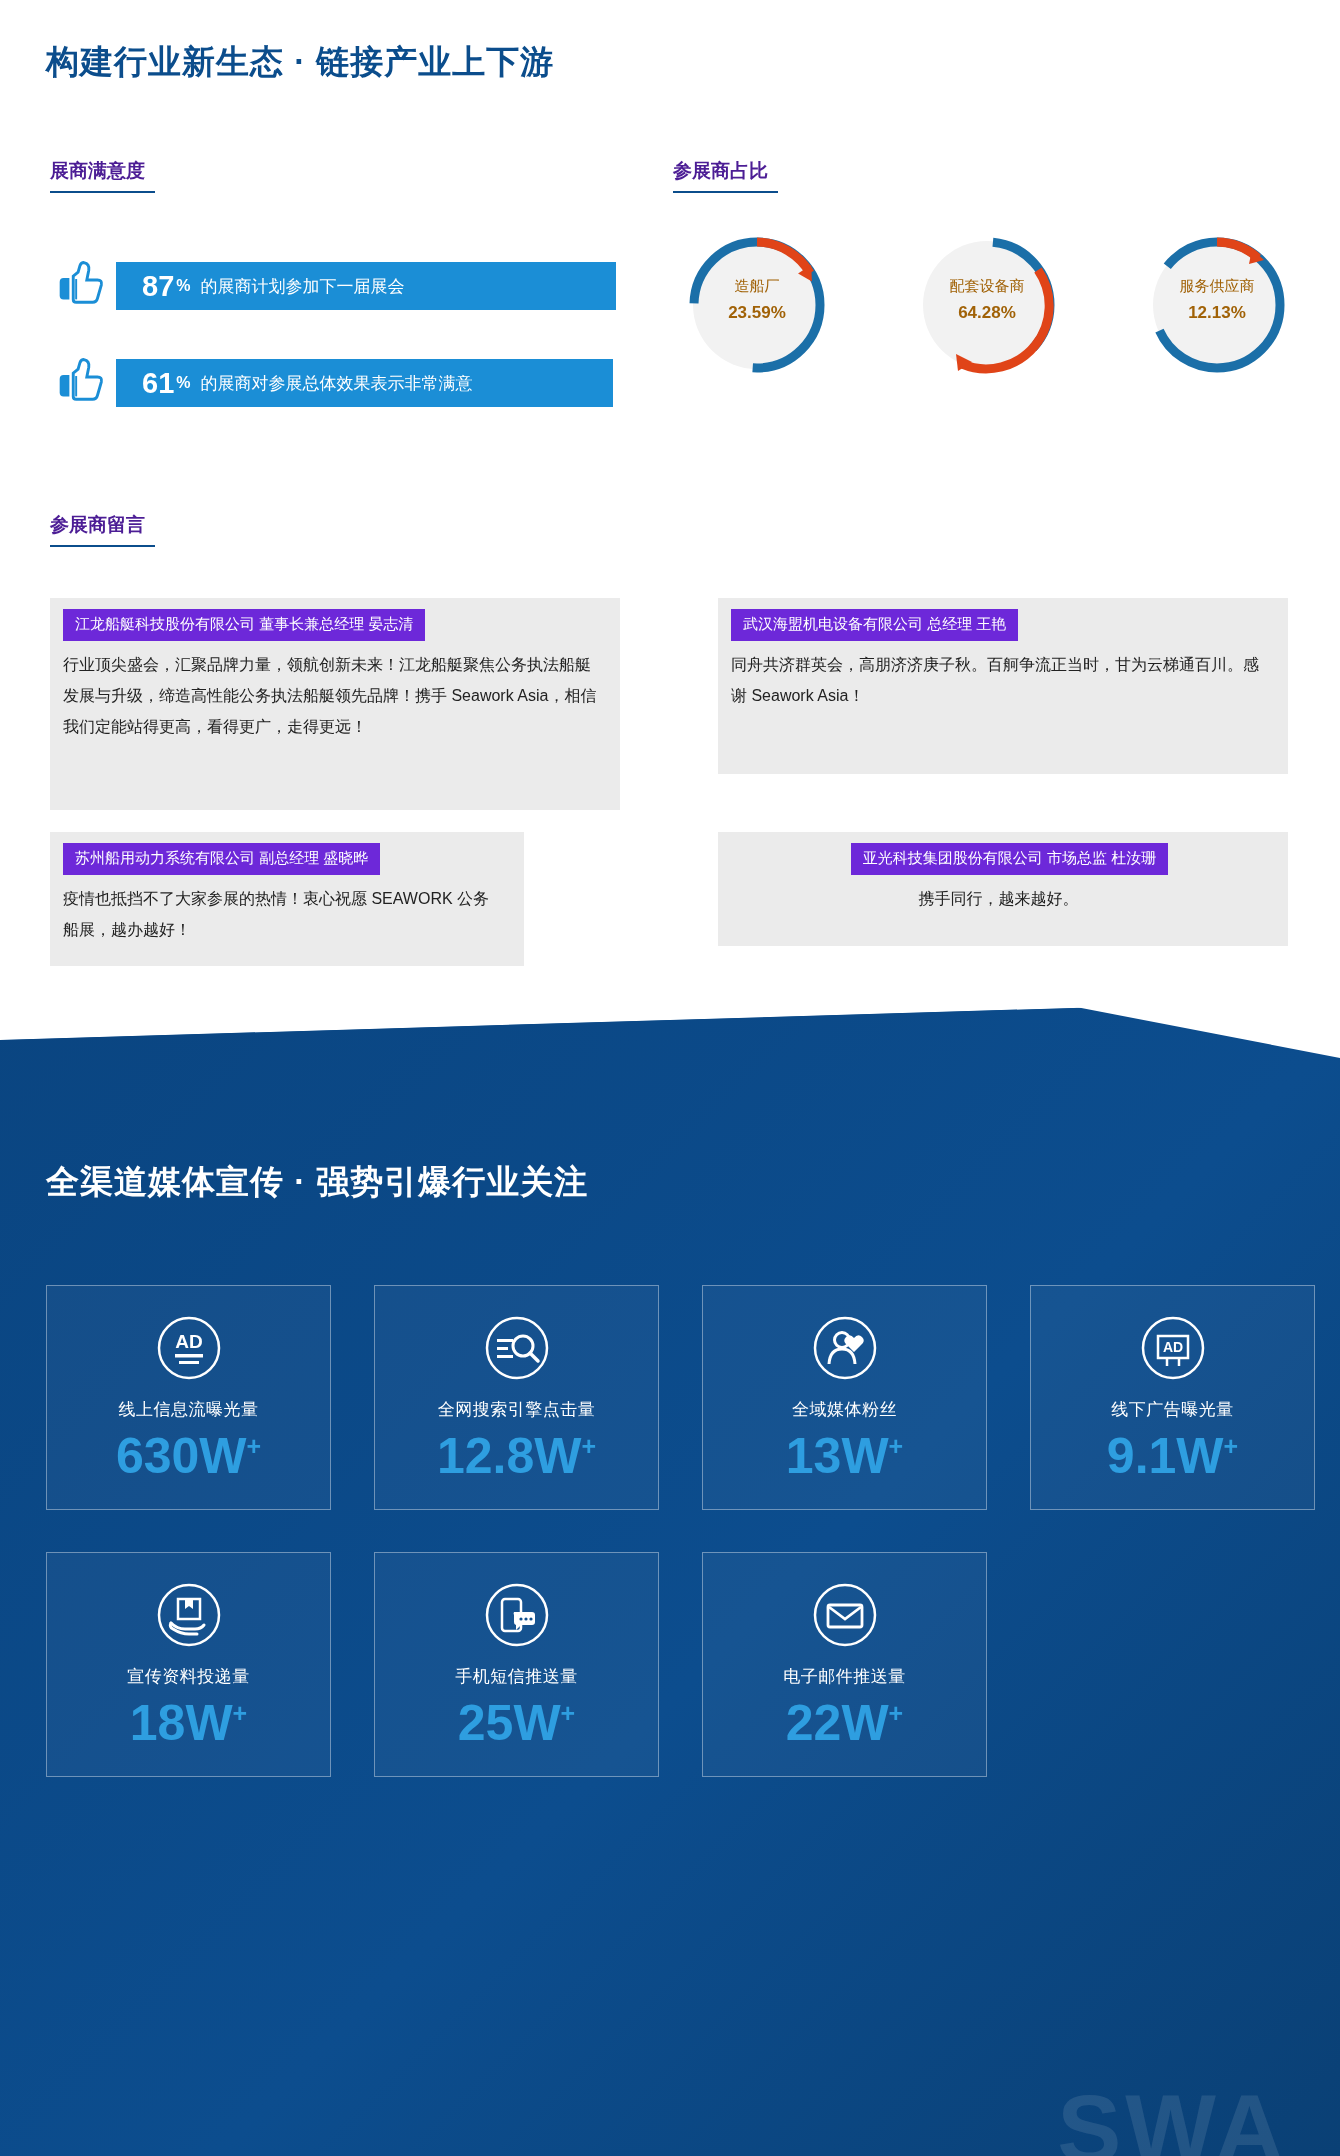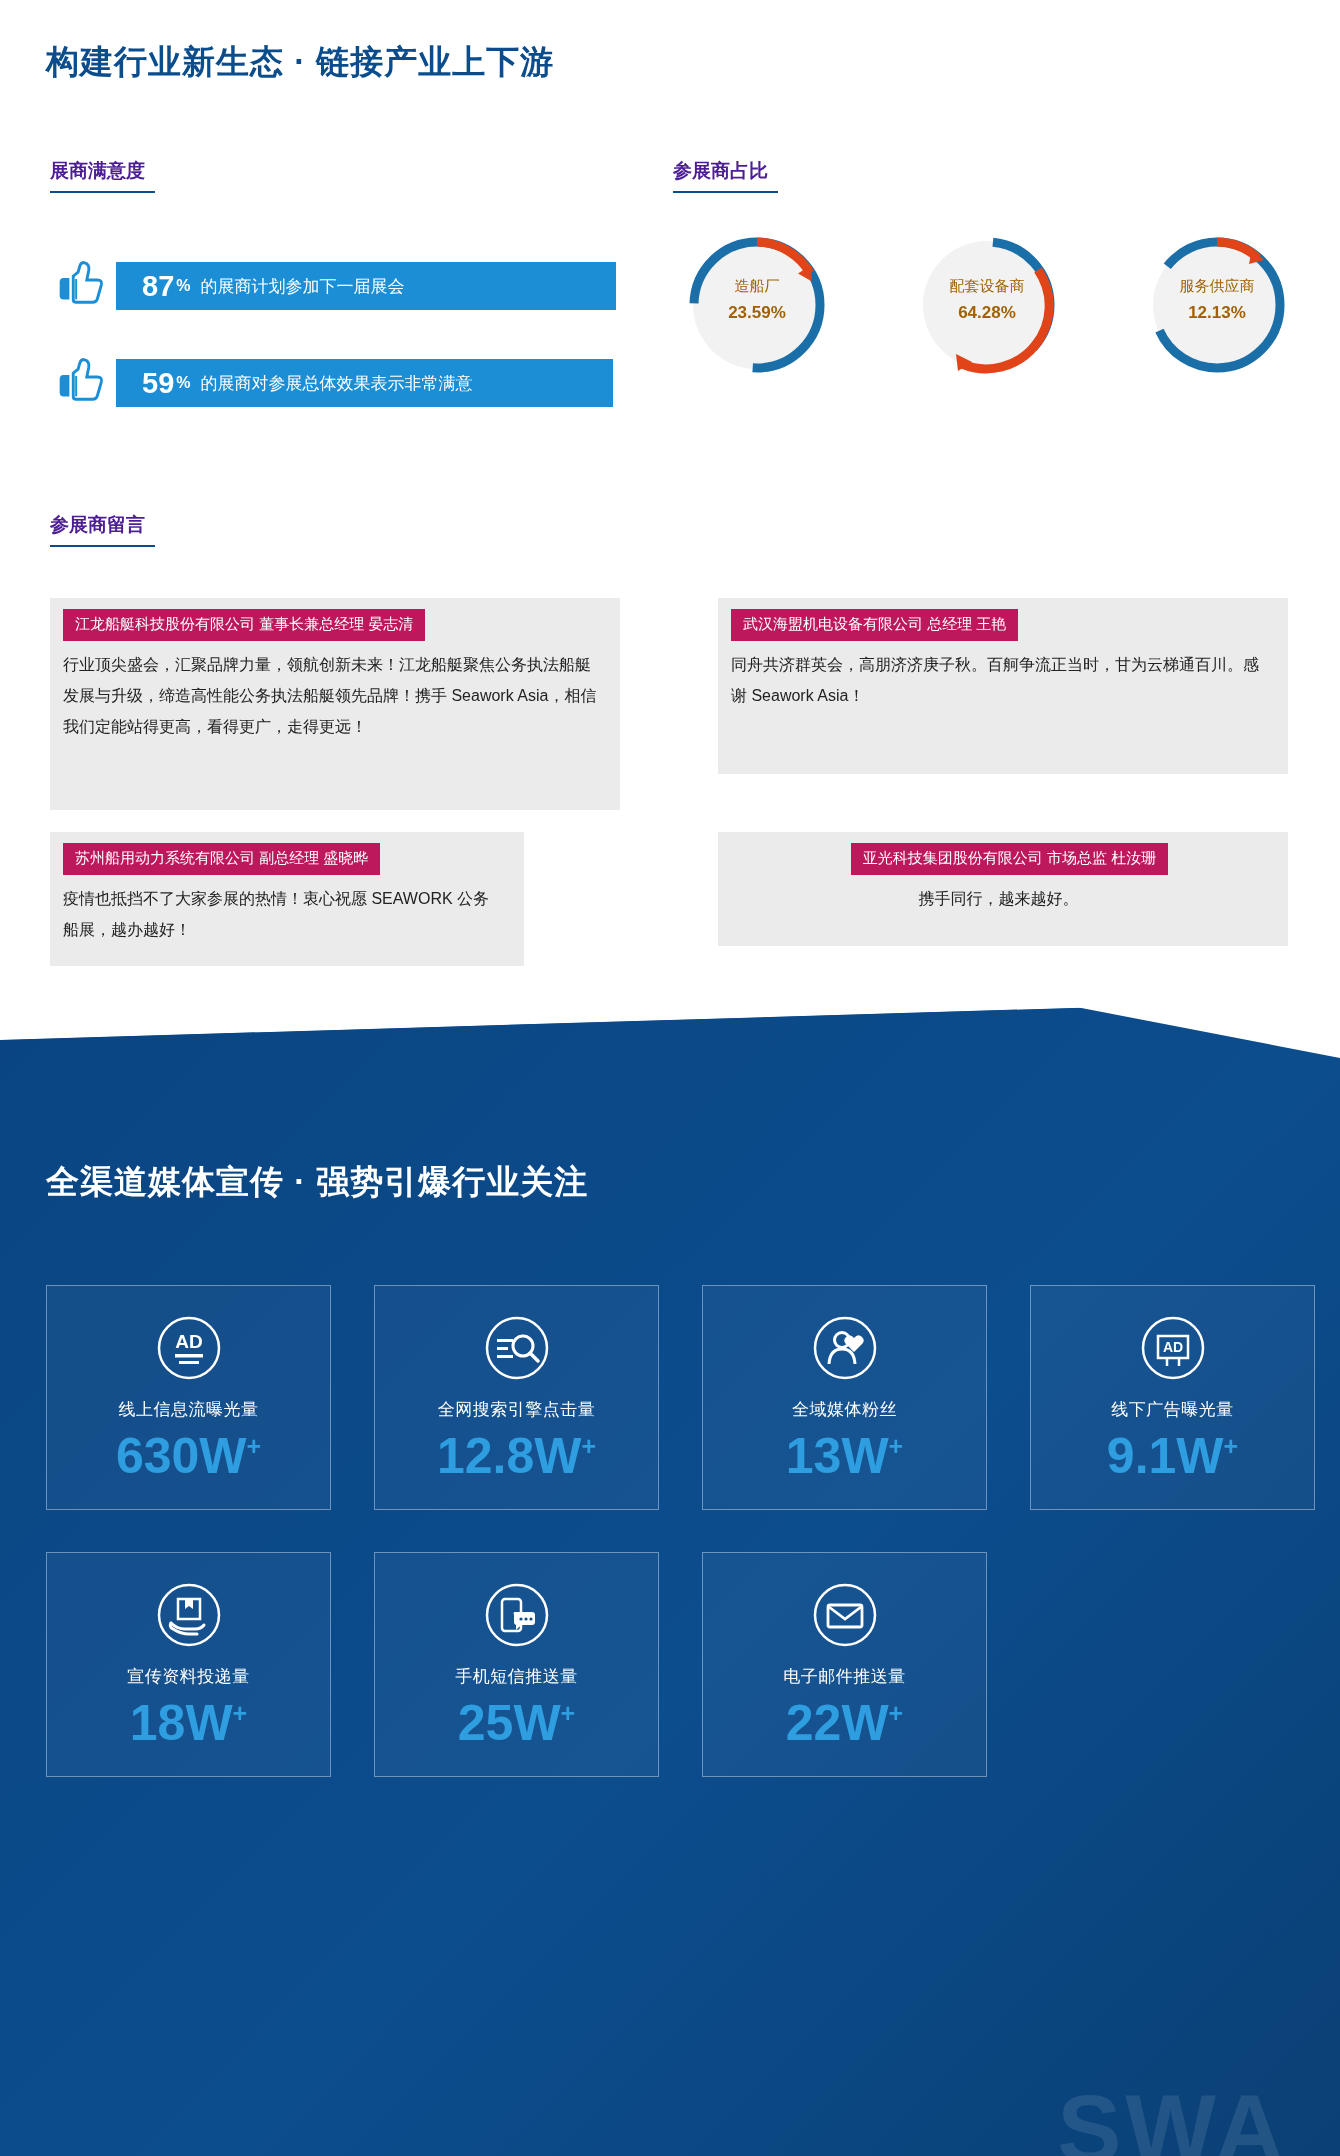--- a/index.html
+++ b/index.html
@@ -80,21 +80,21 @@
 
   
   .msg-card{
     position:absolute;
     background:#ebebeb;
     box-sizing:border-box;
     padding:0;
   }
   .msg-name{
     display:inline-block;
-    background:#be185d;
+    background:#6d28d9;
     color:#fff;
     font-size:15px;
     padding:6px 12px 7px 12px;
     margin:11px 0 0 13px;
   }
   .msg-body{
     font-size:16px;
     line-height:1.95;
     color:#222;
     padding:8px 22px 16px 13px;
@@ -201,21 +201,21 @@
 
   <div class="satis-row" id="satis2">
     <div class="thumb-icon">
       <svg viewBox="0 0 64 64" width="62" height="62">
         <path d="M20 30 L20 52 L14 52 Q10 52 10 48 L10 34 Q10 30 14 30 Z" fill="#1b8ed6"></path>
         <path d="M24 28 L24 52 Q24 55 27 55 L44 55 Q48 55 49 51 L53 37 Q54 32 49 32 L38 32 L40 22 Q41 15 35 14 Q32 14 31 17 L29 24 Z" fill="none" stroke="#1b8ed6" stroke-width="3"></path>
         <path d="M27 31 L27 52" stroke="#1b8ed6" stroke-width="2"></path>
       </svg>
     </div>
     <div class="satis-bar">
-      <span class="satis-num">59</span>
+      <span class="satis-num">61</span>
         <span class="satis-pct">%</span>
       <span class="satis-text">的展商对参展总体效果表示非常满意</span>
     </div>
   </div>
 
   <div class="donut-wrap" id="donut1">
     <svg width="150" height="150" viewBox="0 0 150 150">
       <circle cx="75" cy="75" r="64" fill="#f2f2f2"></circle>
       <circle cx="75" cy="75" r="63" fill="none" stroke="#1b6fa8" stroke-width="9" stroke-dasharray="302 96" stroke-dashoffset="100" transform="rotate(-90 75 75)"></circle>
       <path d="M75 12 A63 63 0 0 1 128 43" fill="none" stroke="#e04418" stroke-width="9"></path>

